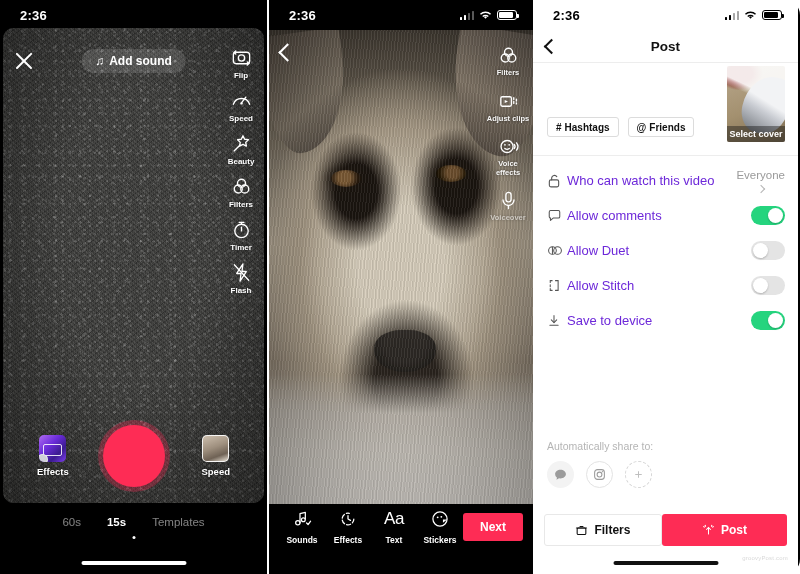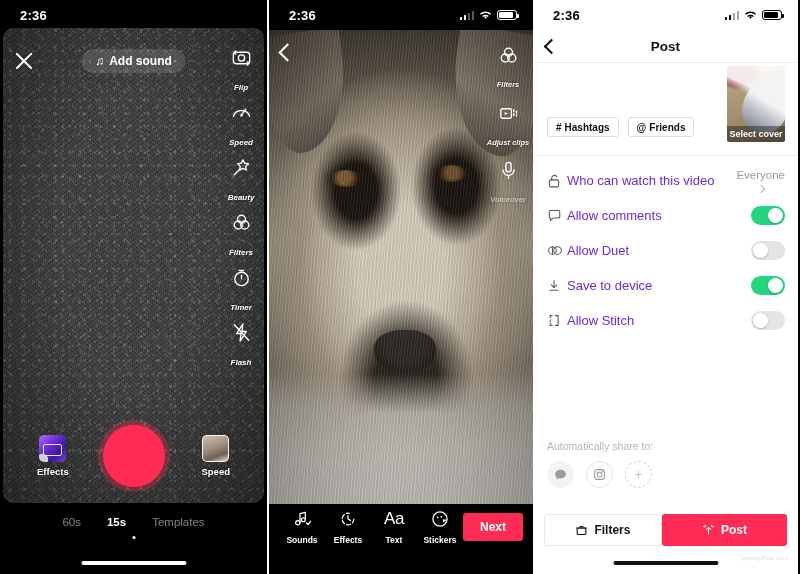--- a/index.html
+++ b/index.html
@@ -7,20 +7,21 @@
     width: 800px; height: 574px;
     background: #ffffff;
     font-family: "Liberation Sans", sans-serif;
     overflow: hidden;
   }
   #stage {
     position: relative;
     width: 800px; height: 574px;
     display: flex;
     background: #000;
+    border-radius: 15px;
   }
   .panel { position: relative; height: 574px; overflow: hidden; flex: none; }
   .p1 { width: 267px; background: #000; }
   .divider { width: 2px; height: 574px; background: #ffffff; flex: none; }
   .p2 { width: 264px; background: #000; }
   .p3 { width: 265px; background: #ffffff; }
 
   
   .statusbar {
     position: absolute; top: 0; left: 0; right: 0; height: 30px;
@@ -99,21 +100,21 @@
     padding: 5px 14px; border-radius: 13px;
     background: rgba(255,255,255,.13);
     color: #fff; font-size: 12px; font-weight: bold; z-index: 20;
     white-space: nowrap;
   }
 
   .right-rail {
     position: absolute; right: 4px; top: 46px; width: 44px; z-index: 20;
     display: flex; flex-direction: column; align-items: center; gap: 9px;
   }
-  .rail-item { display:flex; flex-direction: column; align-items:center; gap:14px; width: 44px; font-style: italic; }
+  .rail-item { display:flex; flex-direction: column; align-items:center; gap:2px; width: 44px; }
   .rail-item .lbl {
     color: #fff; font-size: 8px; font-weight: bold; text-align: center;
     line-height: 9px; text-shadow: 0 0 3px rgba(0,0,0,.6);
   }
   .rail-ic { width: 23px; height: 23px; display:block; }
 
   .cam-bottom {
     position: absolute; left: 0; right: 0; bottom: 71px; height: 84px; z-index: 20;
     display: flex; align-items: center; justify-content: center;
   }
@@ -448,20 +449,32 @@
         <svg class="rail-ic" viewBox="0 0 24 24" fill="none" stroke="#fff" stroke-width="1.4">
           <rect x="4" y="7" width="11" height="10" rx="1.5"></rect>
           <path d="M8 10.5 L11.5 12 L8 13.5 Z" fill="#fff" stroke="none"></path>
           <path d="M17.5 8 L17.5 16" stroke-linecap="round" stroke-dasharray="2 2"></path>
           <path d="M20.3 9.5 L20.3 14.5" stroke-linecap="round" stroke-dasharray="2 2"></path>
         </svg>
         <span class="lbl">Adjust clips</span>
       </div>
       <div class="rail-item">
         <svg class="rail-ic" viewBox="0 0 24 24" fill="none" stroke="#fff" stroke-width="1.4">
+          <circle cx="10.5" cy="12" r="6.3"></circle>
+          <circle cx="8.3" cy="10.3" r=".9" fill="#fff" stroke="none"></circle>
+            <circle cx="12.7" cy="10.3" r=".9" fill="#fff" stroke="none"></circle>
+          <path d="M8.2 14 q2.3 2 4.6 0" stroke-linecap="round"></path>
+          <path d="M18 9.8 a3.6 3.6 0 0 1 0 4.4" stroke-linecap="round"></path>
+          <path d="M20.4 8.2 a6.2 6.2 0 0 1 0 7.6" stroke-linecap="round"></path>
+        </svg>
+        <span class="lbl" style="white-space:pre-line">Voice
+effects</span>
+      </div>
+      <div class="rail-item">
+        <svg class="rail-ic" viewBox="0 0 24 24" fill="none" stroke="#fff" stroke-width="1.4">
           <rect x="9.3" y="3.5" width="5.4" height="10" rx="2.7"></rect>
           <path d="M6.3 11.5 a5.7 5.7 0 0 0 11.4 0" stroke-linecap="round"></path>
           <path d="M12 17.3 L12 20.3" stroke-linecap="round"></path>
         </svg>
         <span class="lbl" style="opacity:.55">Voiceover</span>
       </div>
     </div>
 
     <div class="p2-blackfill"></div>
 
@@ -587,43 +600,43 @@
           </svg>
         </span>
         <span class="rlbl">Allow Duet</span>
         <span class="toggle off">
             <span class="knob"></span>
           </span>
       </div>
 
       <div class="row">
         <span class="ric">
-          <svg width="14" height="15" viewBox="0 0 18 20" fill="none" stroke="#555" stroke-width="1.4" stroke-linecap="round" stroke-linejoin="round">
-            <path d="M9 3.5 L9 12.5"></path>
-              <path d="M5.4 9.2 L9 12.8 L12.6 9.2"></path>
-              <path d="M3.5 16.3 L14.5 16.3"></path>
-          </svg>
-        </span>
-        <span class="rlbl">Save to device</span>
-        <span class="toggle on">
-            <span class="knob"></span>
-          </span>
-      </div>
-
-      <div class="row">
-        <span class="ric">
           <svg width="14" height="15" viewBox="0 0 18 20" fill="none" stroke="#555" stroke-width="1.4" stroke-linecap="round">
             <path d="M6.5 3.5 L4 3.5 L4 6"></path>
               <path d="M4 9 L4 11.5"></path>
               <path d="M4 14 L4 16.5 L6.5 16.5"></path>
             <path d="M11 3.5 L14.5 3.5 L14.5 16.5 L11 16.5"></path>
           </svg>
         </span>
         <span class="rlbl">Allow Stitch</span>
         <span class="toggle off">
+            <span class="knob"></span>
+          </span>
+      </div>
+
+      <div class="row">
+        <span class="ric">
+          <svg width="14" height="15" viewBox="0 0 18 20" fill="none" stroke="#555" stroke-width="1.4" stroke-linecap="round" stroke-linejoin="round">
+            <path d="M9 3.5 L9 12.5"></path>
+              <path d="M5.4 9.2 L9 12.8 L12.6 9.2"></path>
+              <path d="M3.5 16.3 L14.5 16.3"></path>
+          </svg>
+        </span>
+        <span class="rlbl">Save to device</span>
+        <span class="toggle on">
             <span class="knob"></span>
           </span>
       </div>
 
     </div>
 
     <div class="share-block">
       <div class="share-lbl">Automatically share to:</div>
       <div class="share-icons">
         <div class="sh-circle">

